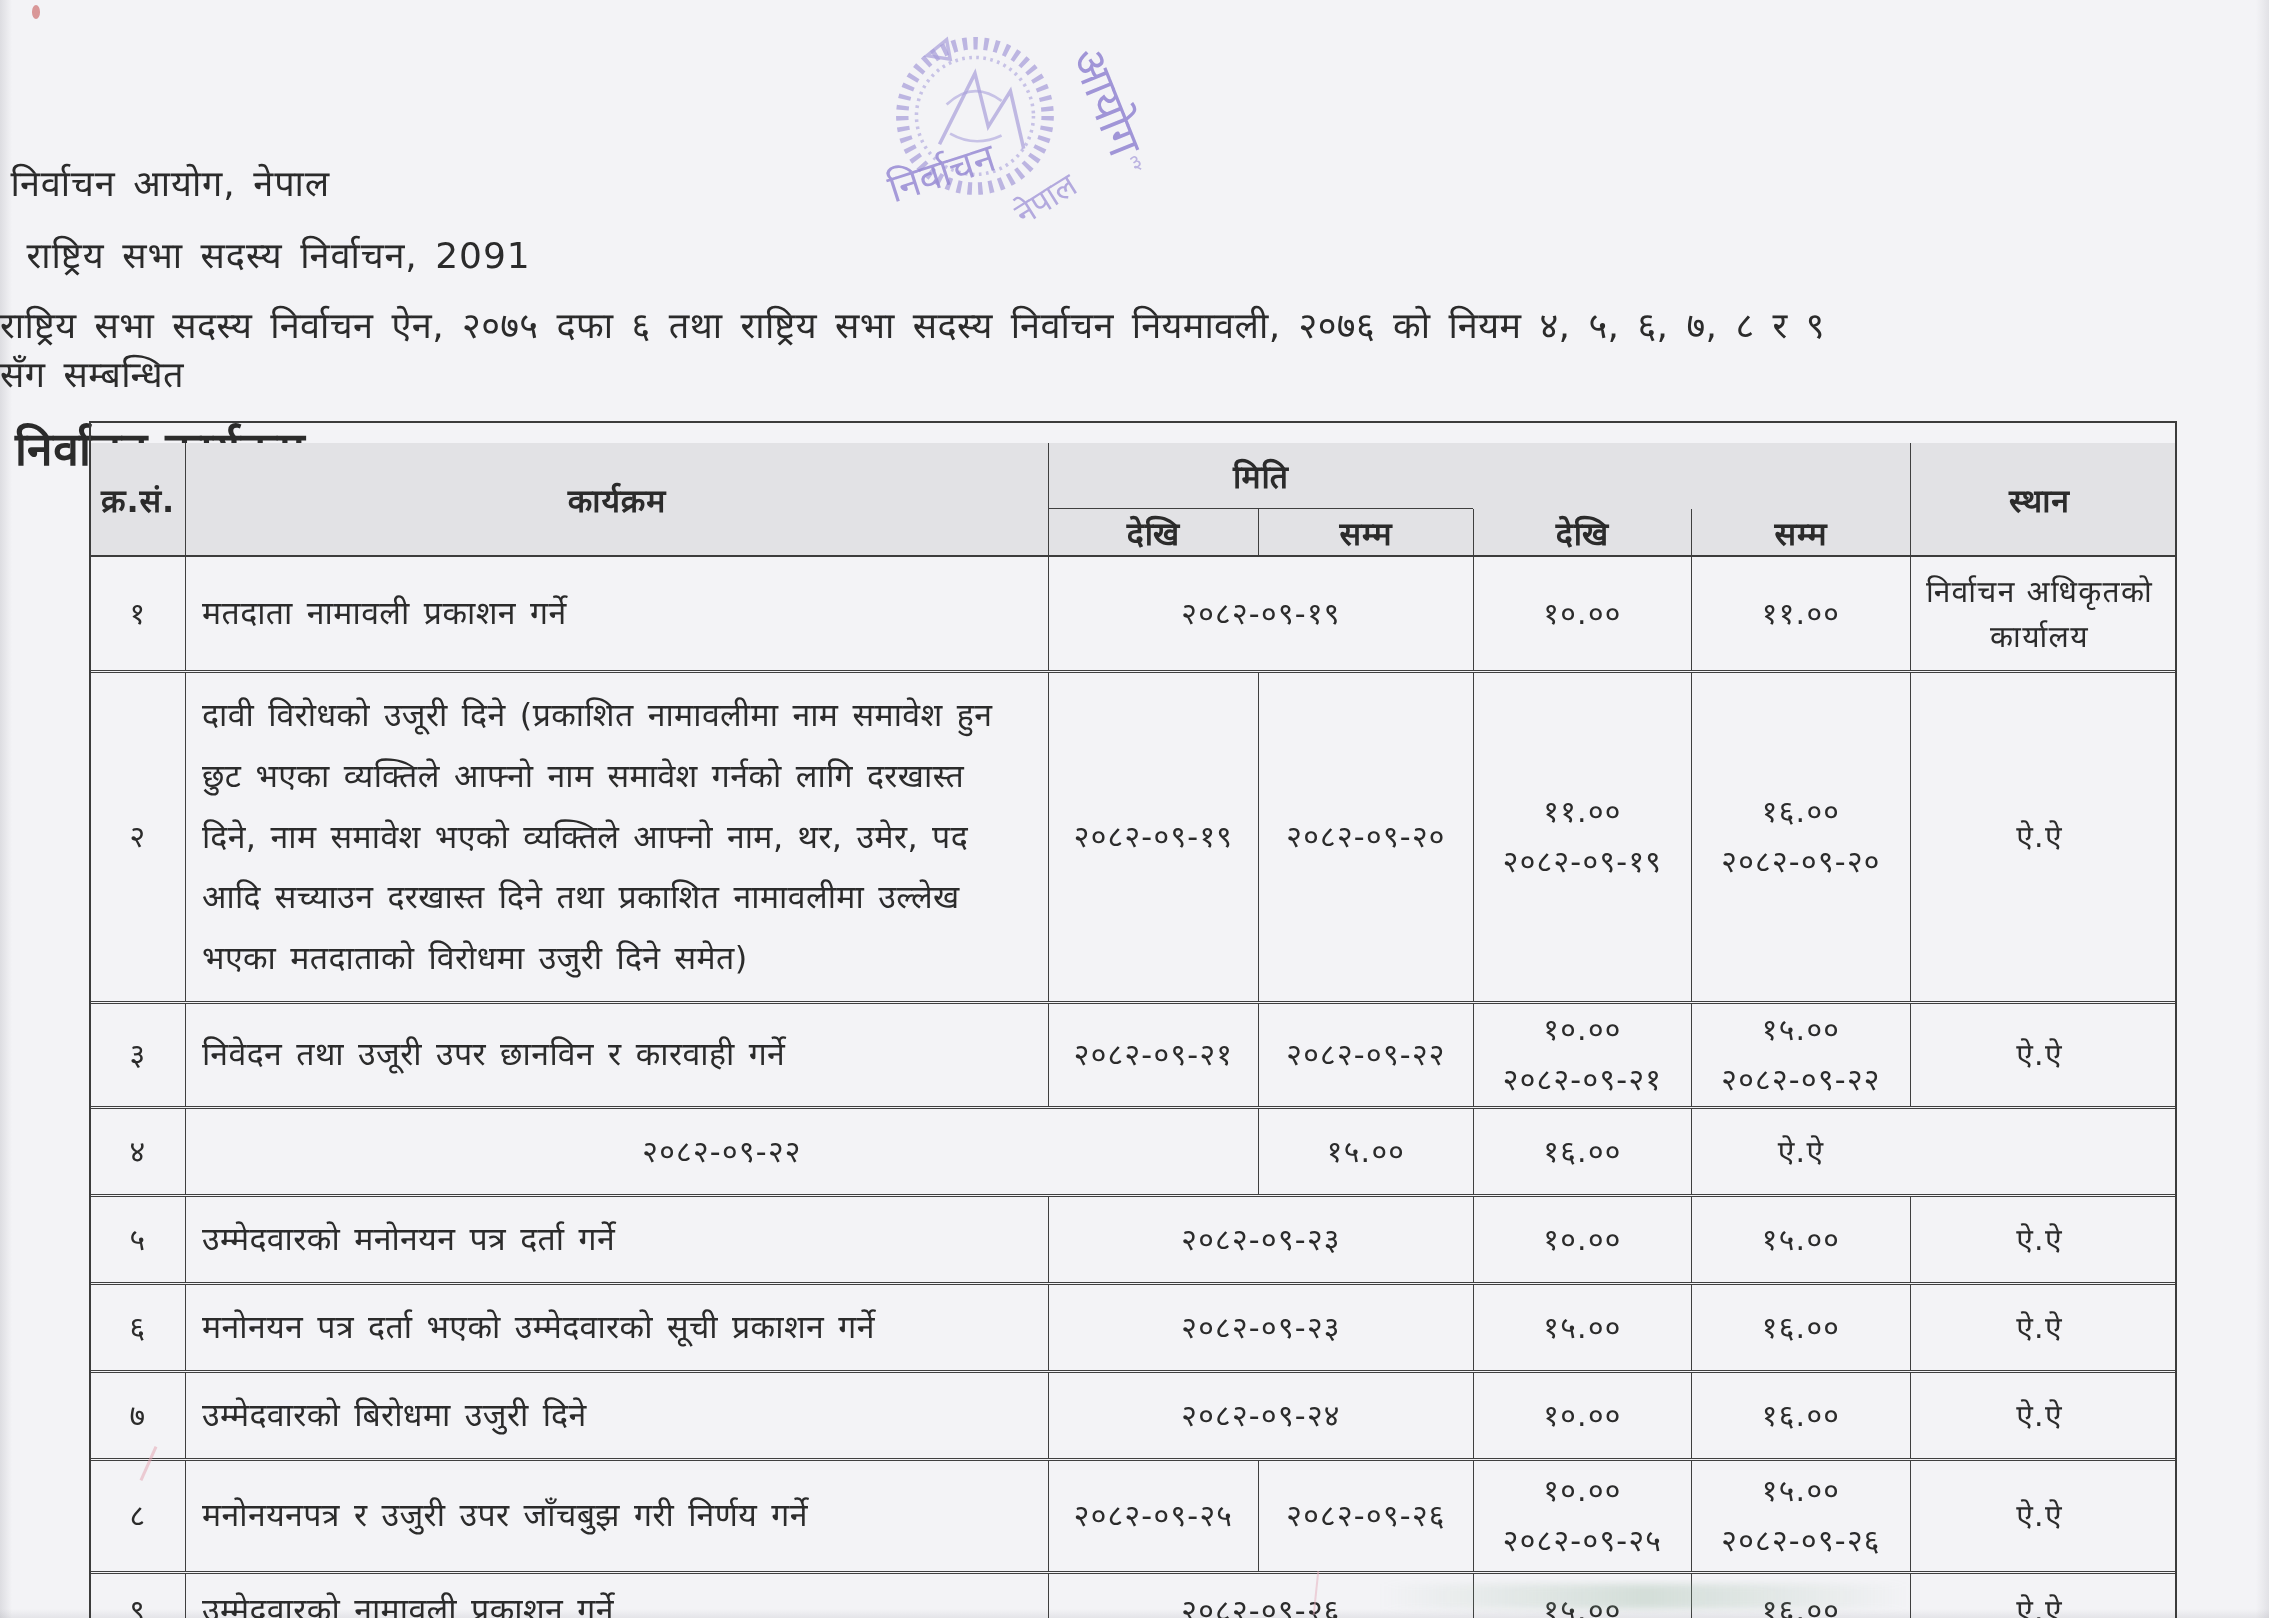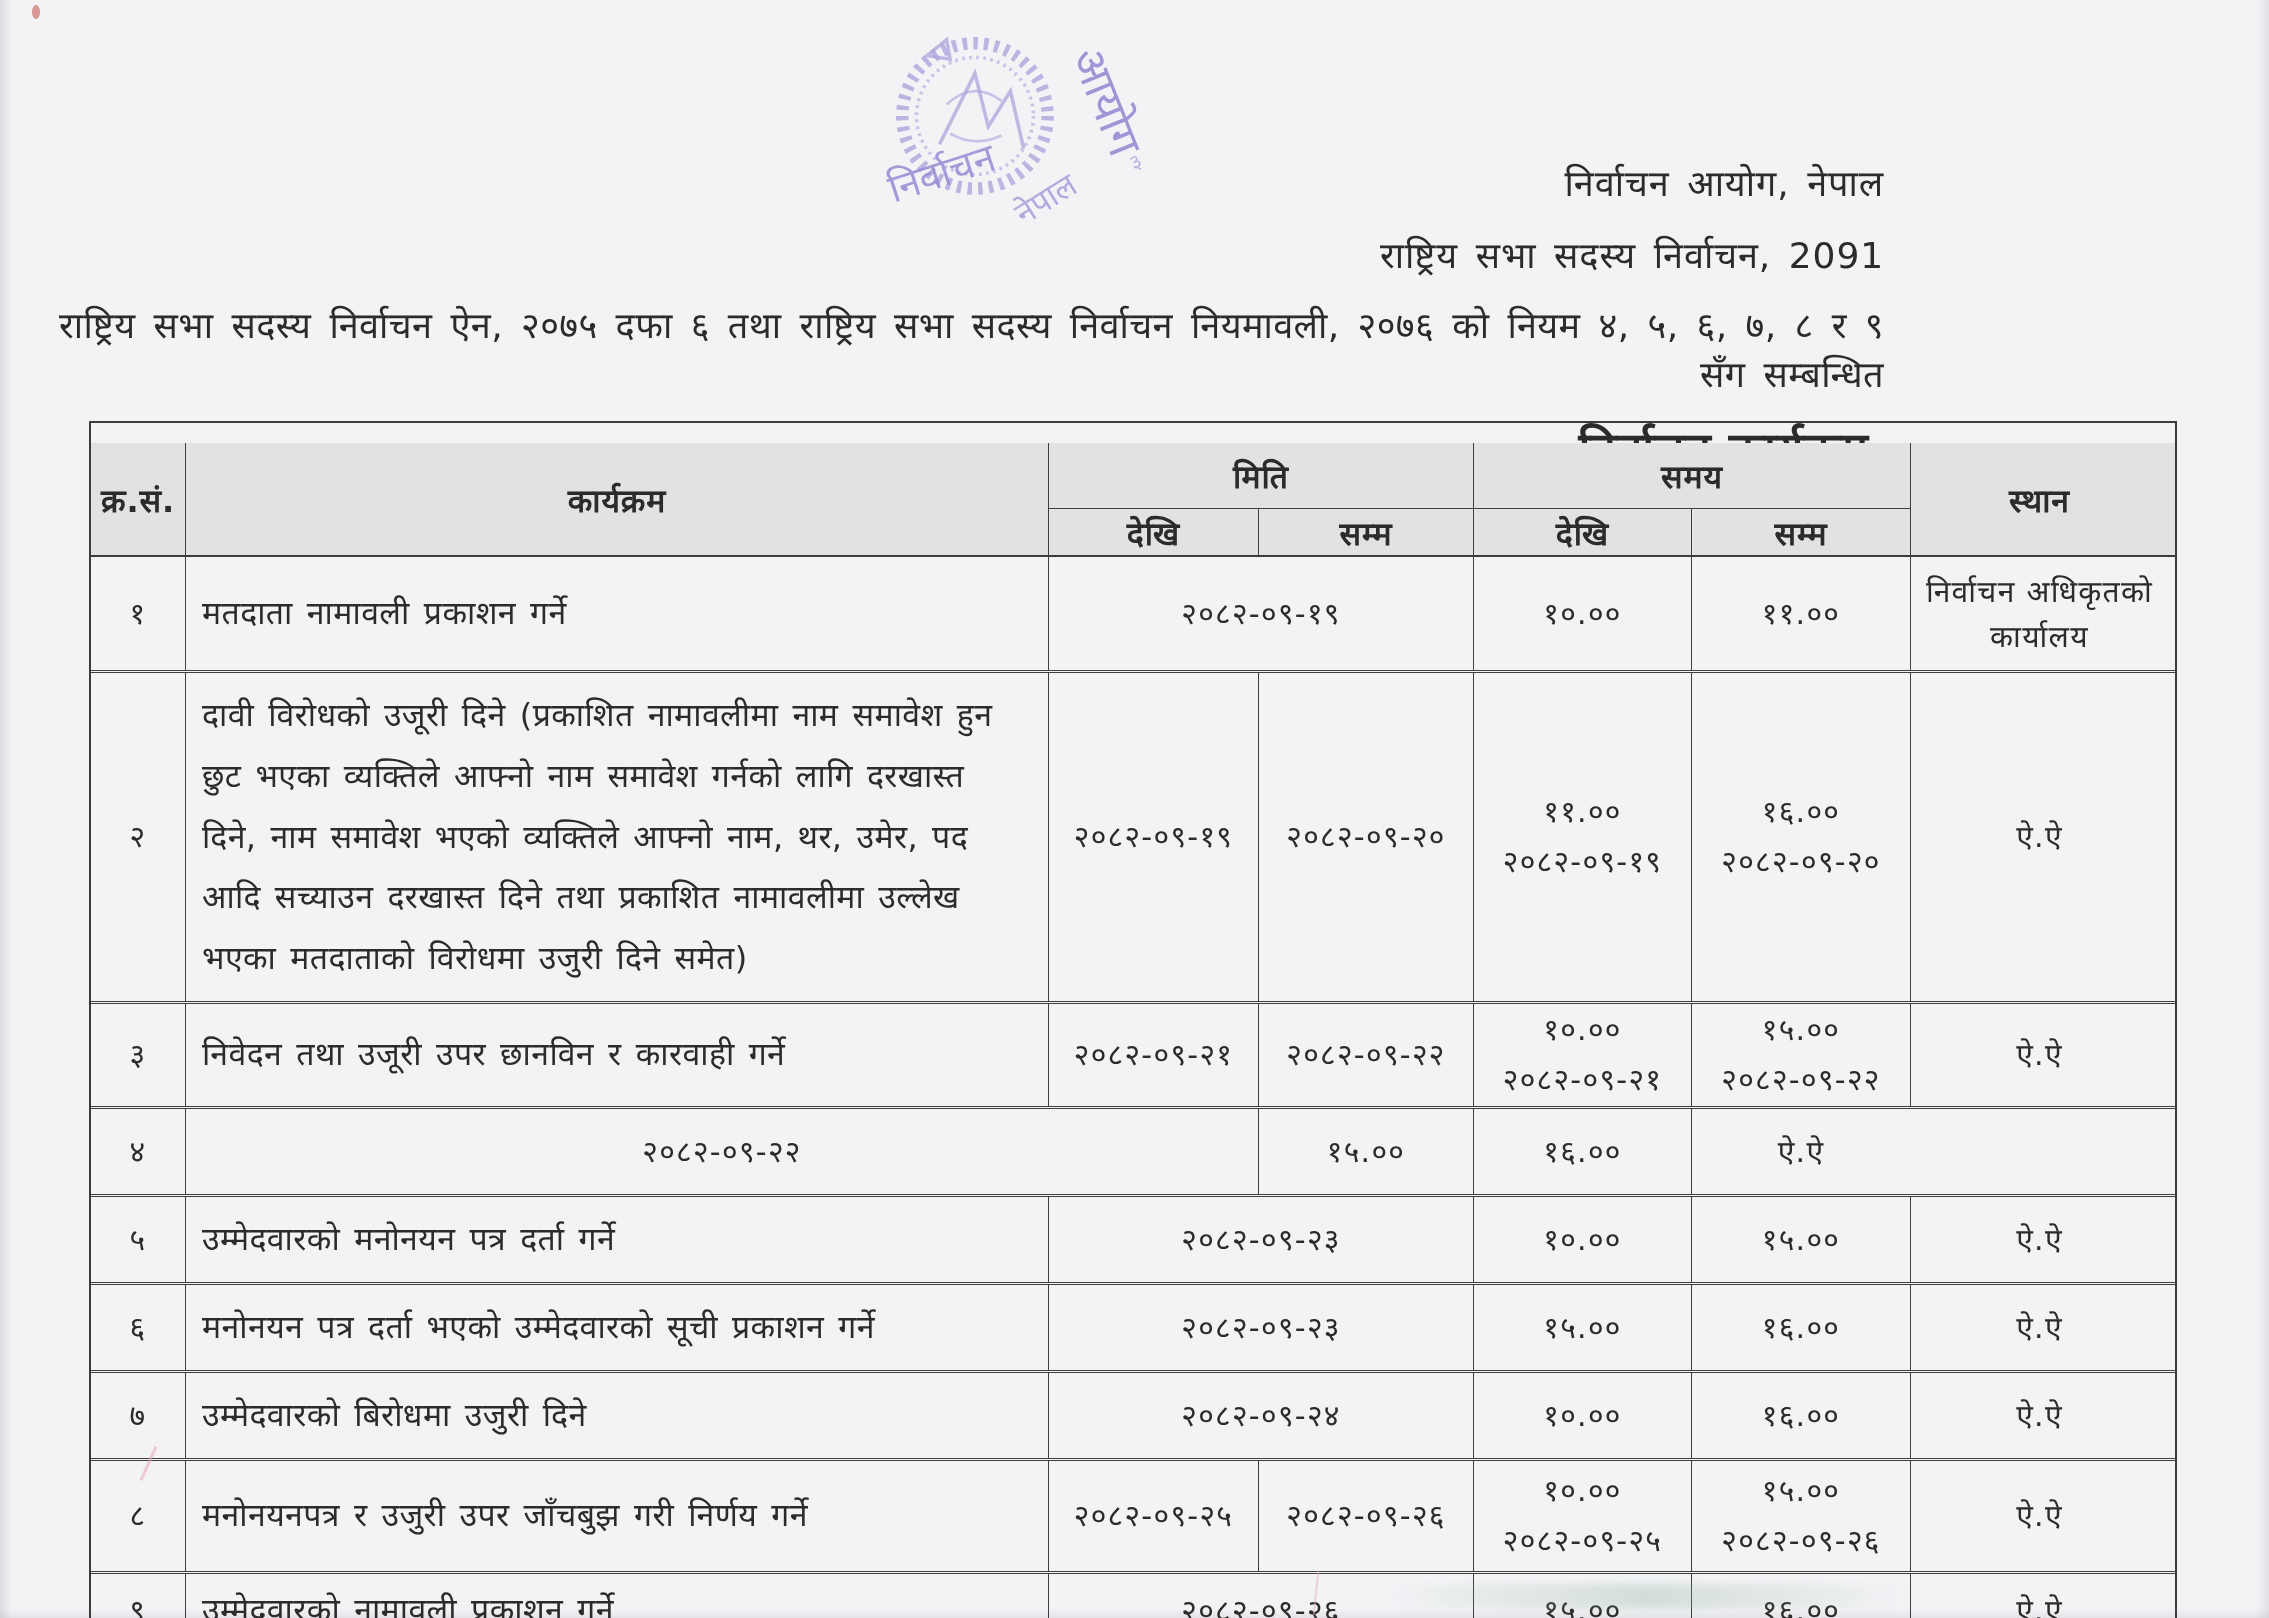--- a/index.html
+++ b/index.html
@@ -14,21 +14,21 @@
   
   .edge-left{position:absolute;left:0;top:0;width:12.4px;height:100%;
     background:linear-gradient(90deg,rgba(120,120,130,.18),rgba(120,120,130,0));}
   .edge-right{position:absolute;right:0;top:0;width:14px;height:100%;
     background:linear-gradient(270deg,rgba(120,120,130,.15),rgba(120,120,130,0));}
   .edge-bottom{position:absolute;left:0;bottom:0;width:100%;height:8.9px;
     background:linear-gradient(0deg,rgba(120,120,130,.12),rgba(120,120,130,0));}
 
   
   .seal{position:absolute;left:842px;top:19.5px;width:390px;height:222px;z-index:1;}
-  .heading{position:absolute;left:0;top:158px;width:1884px;text-align:right;z-index:2;}
+  .heading{position:absolute;left:0;top:158px;width:1884px;text-align:left;z-index:2;}
   .h-org{font-size:36px;letter-spacing:0.9px;word-spacing:5.3px;margin:0 0 23px 10.6px;}
   .h-election{font-size:36px;letter-spacing:0.9px;word-spacing:5.3px;margin:0 0 21px 26.6px;}
   .h-legal{font-size:36px;letter-spacing:0.4px;word-spacing:6.2px;margin:0 0 17.7px 0;}
   .h-title{font-size:46px;font-weight:700;letter-spacing:0.9px;margin:15px;}
 
   
   .etable{
     position:absolute;left:89px;top:421px;width:2088px;
     border:2.7px solid #3c3c3c;
     box-sizing:border-box;
@@ -119,21 +119,20 @@
   <div class="h-legal">राष्ट्रिय सभा सदस्य निर्वाचन ऐन, २०७५ दफा ६ तथा राष्ट्रिय सभा सदस्य निर्वाचन नियमावली, २०७६ को नियम ४, ५, ६, ७, ८ र ९ सँग सम्बन्धित</div>
   <div class="h-title">निर्वाचन कार्यक्रम</div>
 </div>
 
 <div class="etable">
 
   <div class="t-head">
     <div class="hc hc-sn">क्र.सं.</div>
     <div class="hc hc-program">कार्यक्रम</div>
     <div class="hc hc-date">मिति</div>
-    <div class="hc hc-time">समय</div>
     <div class="hc hc-place">स्थान</div>
     <div class="hc hc-sub hc-f1">देखि</div>
     <div class="hc hc-sub hc-t1">सम्म</div>
     <div class="hc hc-sub hc-f2">देखि</div>
     <div class="hc hc-sub hc-t2">सम्म</div>
   </div>
 
   <div class="t-row row-1">
     <div class="cell">१</div>
     <div class="cell cell-program">मतदाता नामावली प्रकाशन गर्ने</div>

